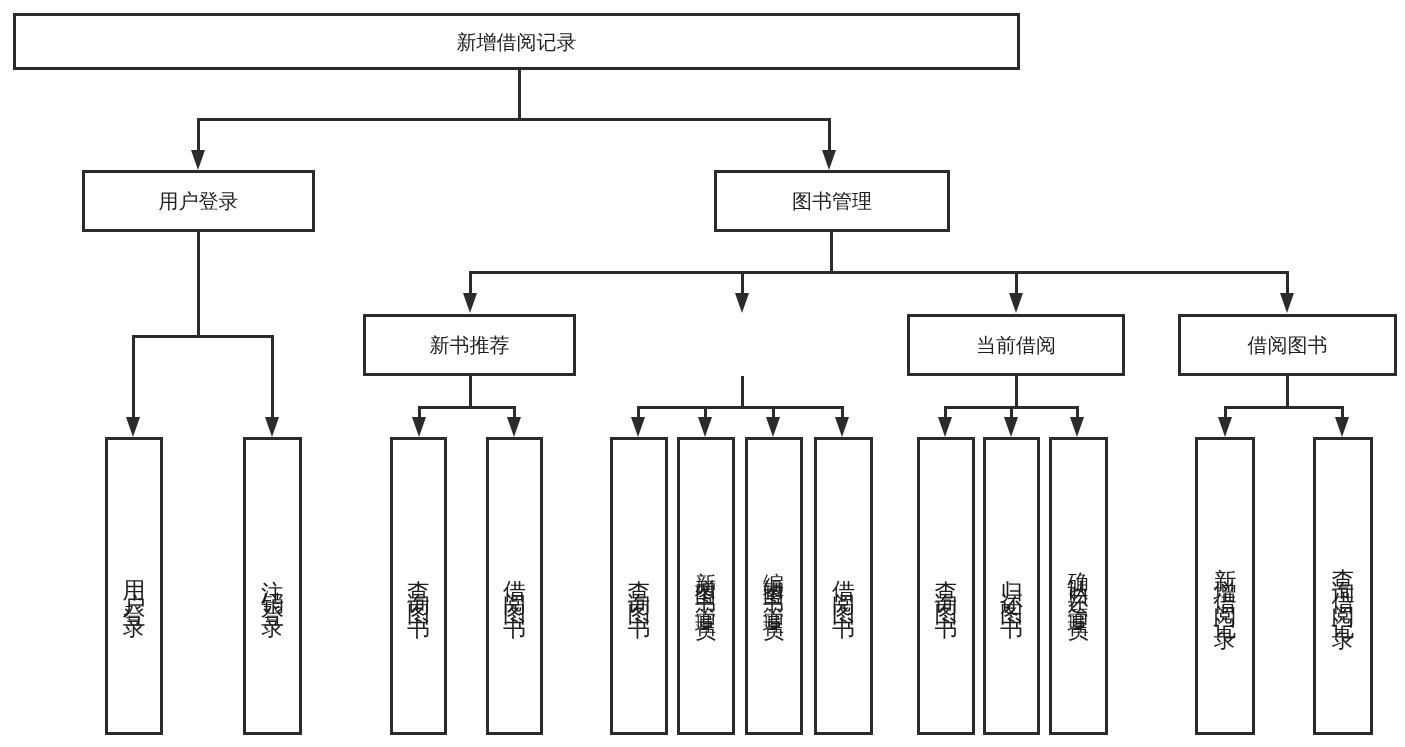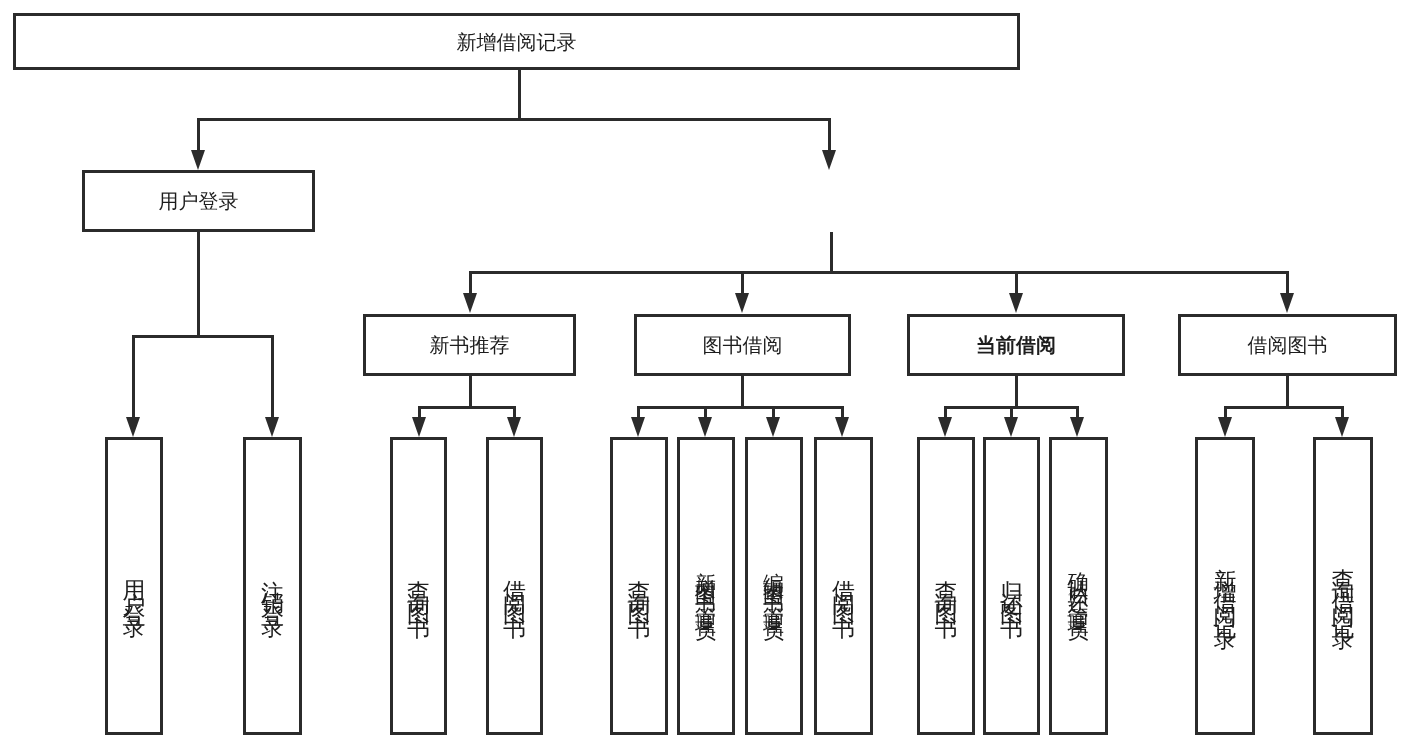--- a/index.html
+++ b/index.html
@@ -57,42 +57,42 @@
   <div class="box" style="left:13px;top:13px;width:1007px;height:57px;">新增借阅记录</div>
 
   <div class="vline" style="left:518px;top:70px;height:48px;"></div>
   <div class="hline" style="left:197px;top:118px;width:634px;"></div>
   <div class="vline" style="left:197px;top:118px;height:33px;"></div>
   <div class="arrow" style="left:191px;top:150px;"></div>
   <div class="vline" style="left:828px;top:118px;height:33px;"></div>
   <div class="arrow" style="left:822px;top:150px;"></div>
 
   <div class="box" style="left:82px;top:170px;width:233px;height:62px;">用户登录</div>
+  <div class="box" style="left:714px;top:170px;width:236px;height:62px;">图书管理</div>
 
   <div class="vline" style="left:197px;top:232px;height:103px;"></div>
   <div class="hline" style="left:132px;top:335px;width:141px;"></div>
   <div class="vline" style="left:132px;top:335px;height:82px;"></div>
   <div class="arrow" style="left:126px;top:417px;"></div>
   <div class="vline" style="left:271px;top:335px;height:82px;"></div>
   <div class="arrow" style="left:265px;top:417px;"></div>
 
   <div class="vline" style="left:830px;top:232px;height:39px;"></div>
   <div class="hline" style="left:469px;top:271px;width:820px;"></div>
   <div class="vline" style="left:469px;top:271px;height:22px;"></div>
   <div class="arrow" style="left:463px;top:293px;"></div>
   <div class="vline" style="left:741px;top:271px;height:22px;"></div>
   <div class="arrow" style="left:735px;top:293px;"></div>
   <div class="vline" style="left:1015px;top:271px;height:22px;"></div>
   <div class="arrow" style="left:1009px;top:293px;"></div>
   <div class="vline" style="left:1286px;top:271px;height:22px;"></div>
   <div class="arrow" style="left:1280px;top:293px;"></div>
 
   <div class="box" style="left:363px;top:314px;width:213px;height:62px;">新书推荐</div>
-  <div class="box" style="left:634px;top:314px;width:217px;height:62px;">图书借阅</div>
-  <div class="box" style="left:907px;top:314px;width:218px;height:62px;font-weight:bold;">当前借阅</div>
+  <div class="box" style="left:907px;top:314px;width:218px;height:62px;">当前借阅</div>
   <div class="box" style="left:1178px;top:314px;width:219px;height:62px;">借阅图书</div>
 
   <div class="vline" style="left:469px;top:376px;height:30px;"></div>
   <div class="hline" style="left:418px;top:406px;width:97px;"></div>
   <div class="vline" style="left:418px;top:406px;height:11px;"></div>
   <div class="arrow" style="left:412px;top:417px;"></div>
   <div class="vline" style="left:513px;top:406px;height:11px;"></div>
   <div class="arrow" style="left:507px;top:417px;"></div>
 
   <div class="vline" style="left:741px;top:376px;height:30px;"></div>

